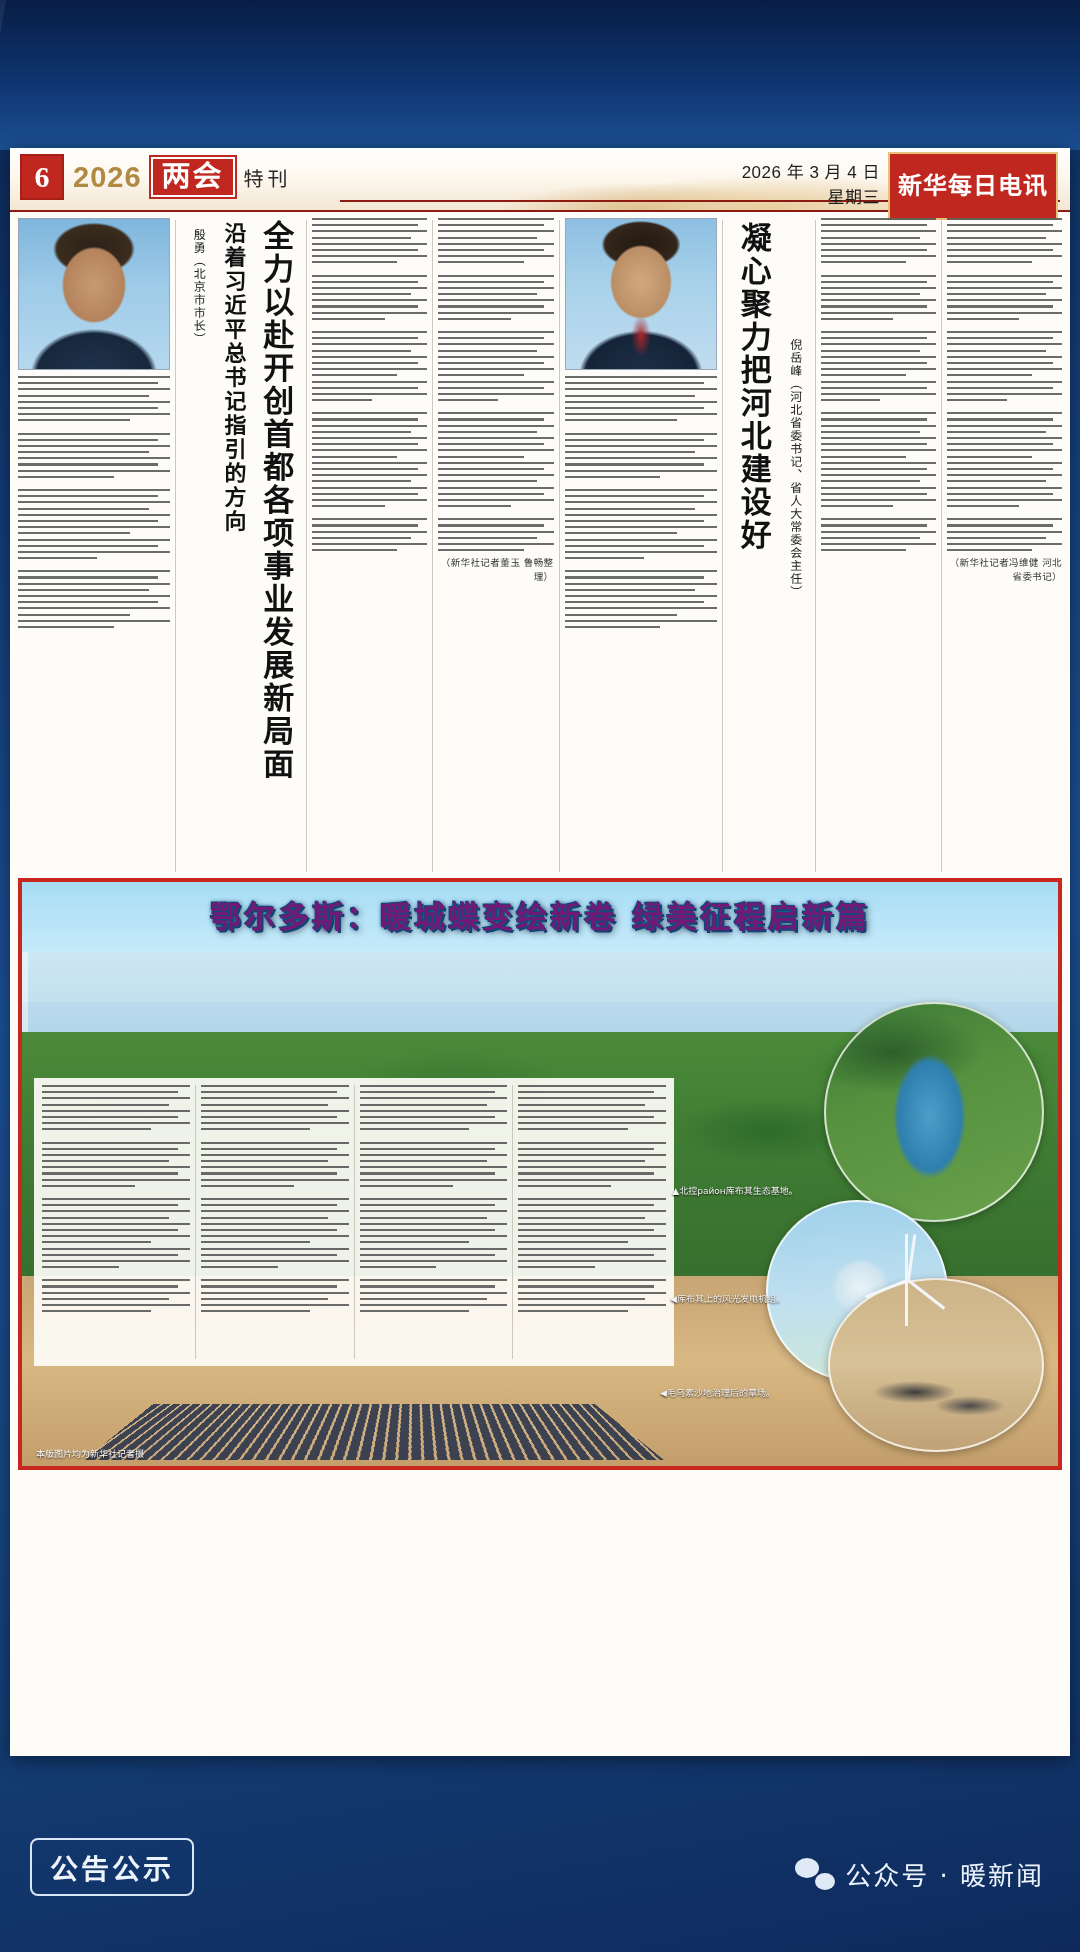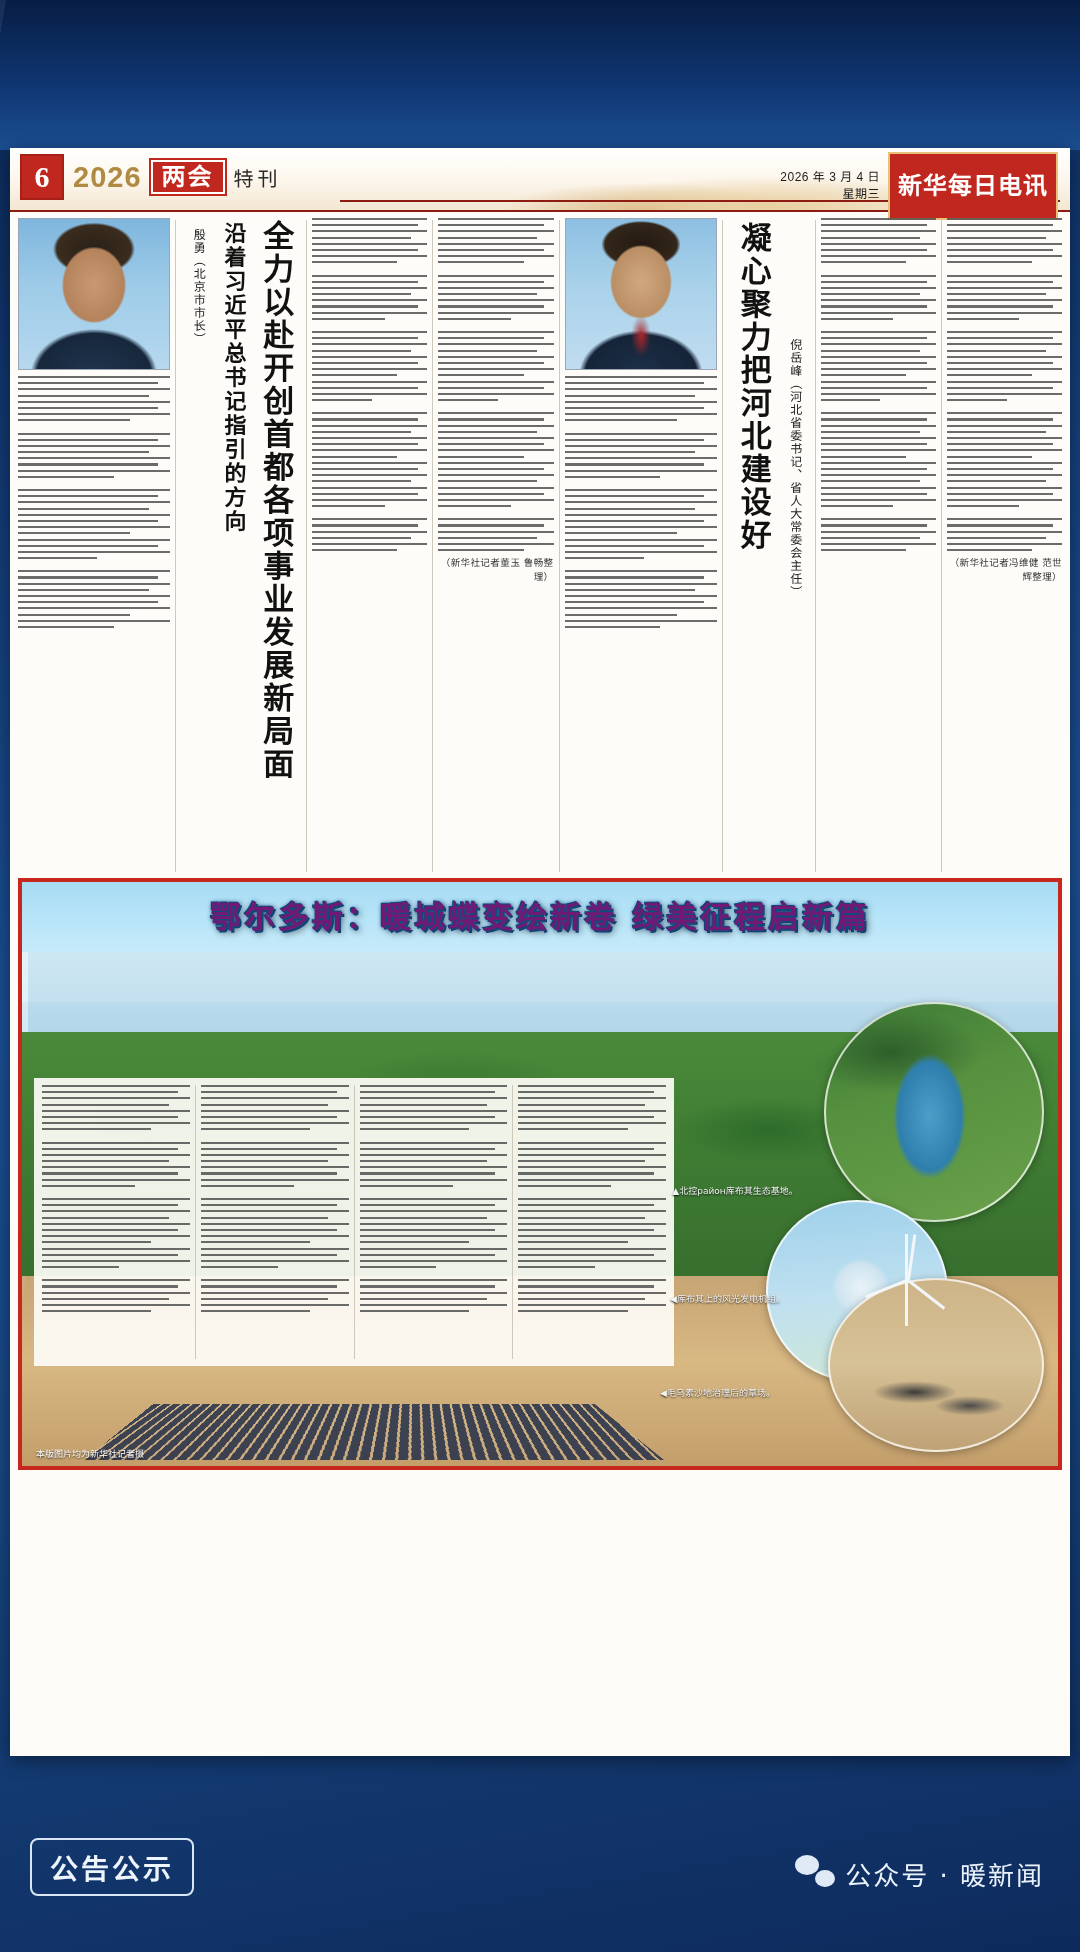--- a/index.html
+++ b/index.html
@@ -45,27 +45,27 @@
   .pagenum{
     width:40px;height:42px;background:#c0281f;color:#fff;
     display:flex;align-items:center;justify-content:center;
     font-size:30px;font-weight:bold;font-family:"Liberation Serif",serif;
     border:2px solid #a81f17;
   }
   .yearnum{font-size:29px;font-weight:bold;color:#b08a42;letter-spacing:1px;
            font-family:Liberation Sans, sans-serif;}
   .lianhui{
     background:#c0281f;color:#fff;padding:2px 9px;border:2px solid #fff;
-    outline:2px solid #c0281f;font-size:24px;font-weight:bold;
+    outline:2px solid #c0281f;font-size:29px;font-weight:bold;
     font-family:"DejaVu Sans",sans-serif;letter-spacing:2px;line-height:1.1;
   }
   .tekan{font-size:20px;font-weight:normal;color:#2a2a2a;letter-spacing:4px;}
   .mh-rule{position:absolute;left:330px;right:10px;bottom:8px;height:2px;background:#8d1b12;}
   .mh-right{position:absolute;right:12px;top:4px;display:flex;align-items:center;gap:8px;}
-  .dateblock{text-align:right;font-size:12px;color:#1d1d1d;line-height:1.45;
+  .dateblock{text-align:right;font-size:17px;color:#1d1d1d;line-height:1.45;
              font-family:"Liberation Sans",sans-serif;letter-spacing:.5px;}
   .paperlogo{
     background:#c0281f;color:#fff;padding:20px 8px;border:2px solid #e8c07a;
     font-size:24px;font-weight:bold;letter-spacing:1px;line-height:1;
     font-family:"DejaVu Sans",sans-serif;white-space:nowrap;
   }
 
   
   .newsbody{position:relative;height:662px;padding:6px 8px 0;box-sizing:border-box;
             display:flex;gap:0;}
@@ -198,21 +198,21 @@
 
   
   .footer{position:absolute;left:0;right:0;bottom:0;height:232px;}
   .gg{
     position:absolute;left:30px;bottom:56px;
     border:2px solid #d8e6f5;border-radius:8px;padding:7px 18px;
     color:#eef4fb;font-size:28px;font-weight:bold;letter-spacing:3px;
     font-family:"DejaVu Sans","Liberation Sans",sans-serif;
   }
   .wx{
-    position:absolute;right:36px;bottom:60px;display:flex;align-items:flex-start;gap:10px;
+    position:absolute;right:36px;bottom:60px;display:flex;align-items:center;gap:10px;
     color:#eaf2fb;font-size:26px;letter-spacing:2px;
     font-family:"DejaVu Sans","Liberation Sans",sans-serif;
   }
   .wx-icon{width:40px;height:32px;position:relative;flex:0 0 40px;}
   .wx-icon .b1,.wx-icon .b2{position:absolute;background:#dfeaf6;border-radius:50%;}
   .wx-icon .b1{width:24px;height:20px;left:0;top:0;}
   .wx-icon .b2{width:20px;height:17px;right:0;bottom:0;}
 </style>
 </head>
 <body>
@@ -588,21 +588,21 @@
           <div class="ln s9"></div>
           <div class="ln f"></div>
           <div class="ln s6"></div>
         <div class="gap"></div>
         <div class="ln f"></div>
           <div class="ln s9"></div>
           <div class="ln f"></div>
           <div class="ln s8"></div>
         <div class="ln f"></div>
           <div class="ln s7"></div>
-        <div class="credit">（新华社记者冯维健 范世辉整理）</div>
+        <div class="credit">（新华社记者冯维健 河北省委书记）</div>
       </div>
 
     </div>
 
     <div class="feature">
       <div class="f-sky"></div>
       <div class="f-city"></div>
       <div class="f-green"></div>
       <div class="f-desert"></div>
       <div class="f-solar"></div>

